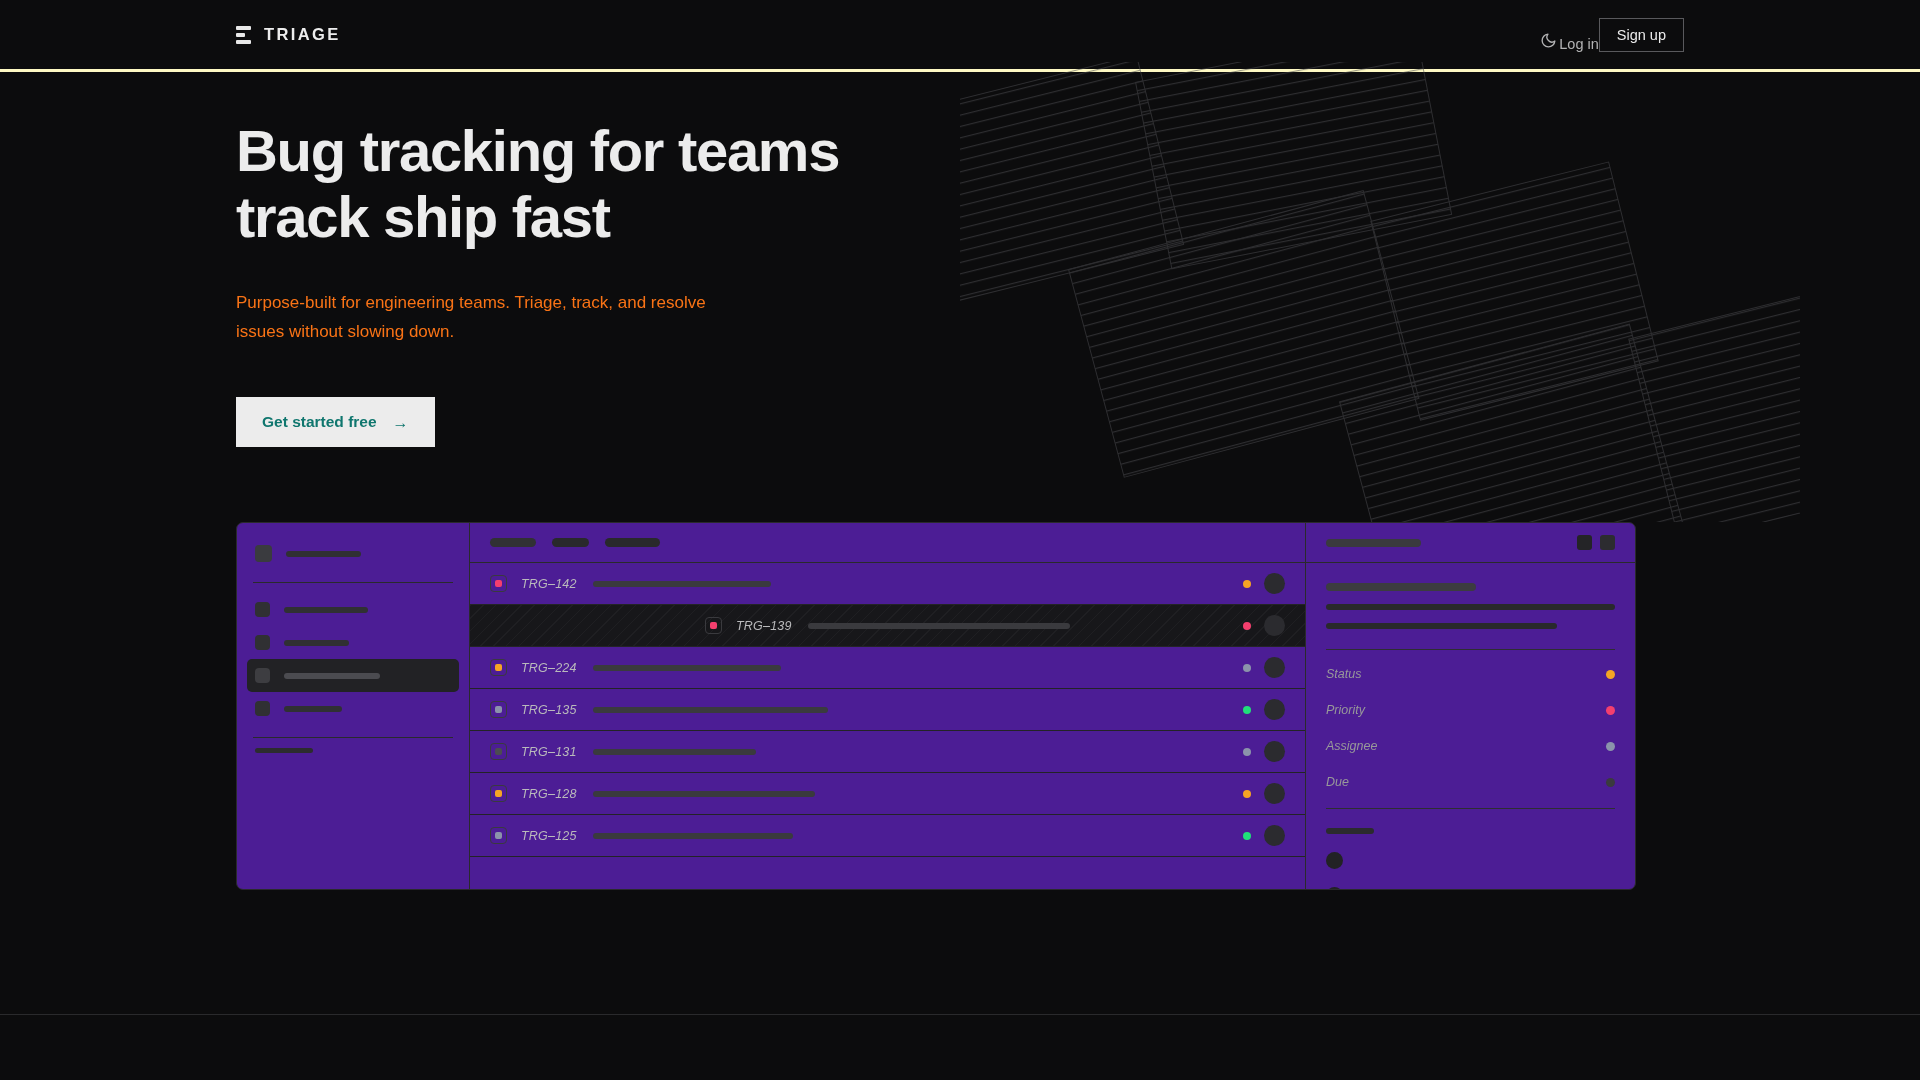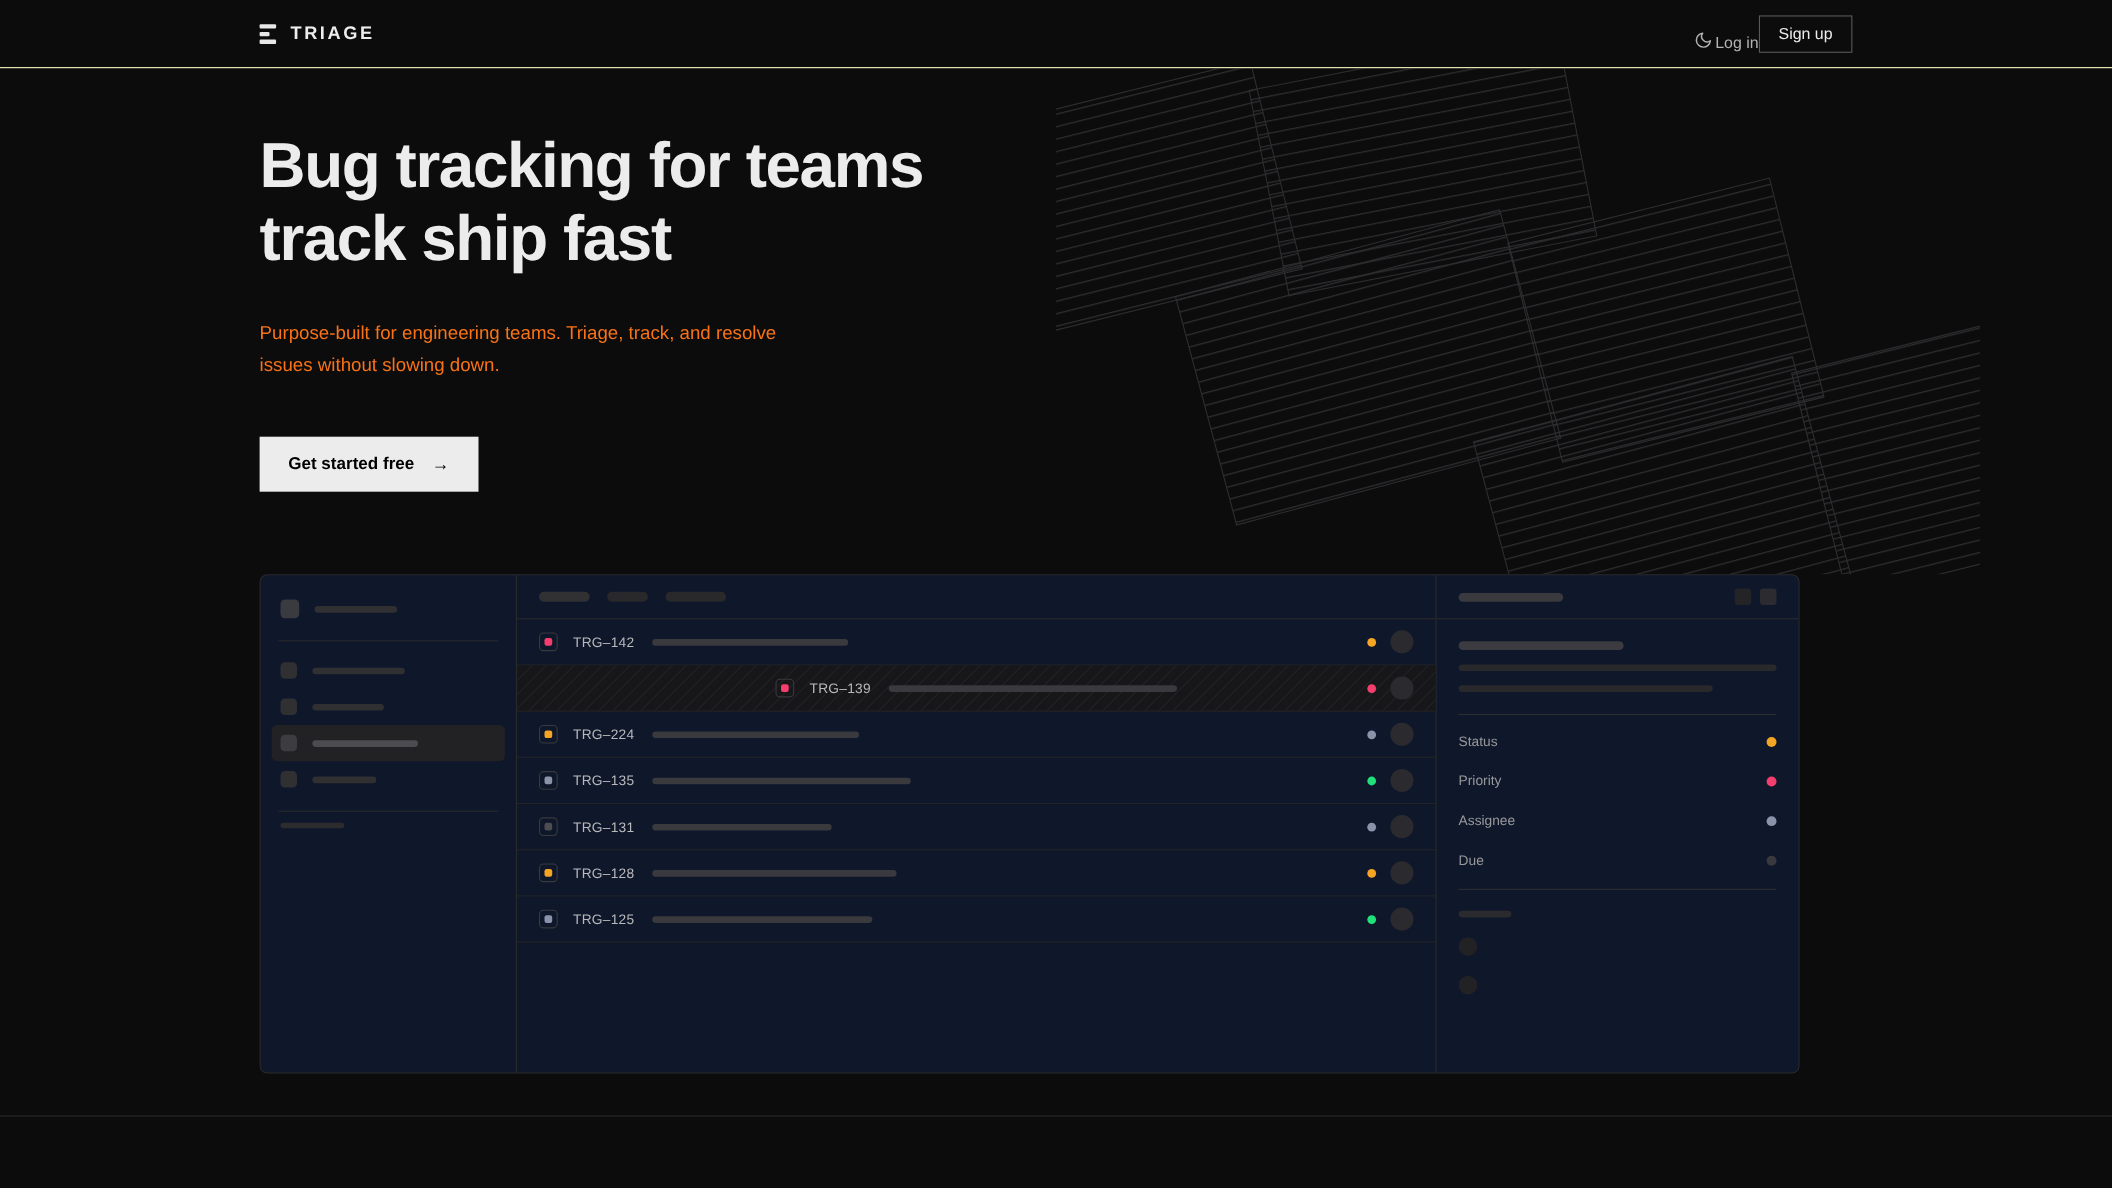--- a/index.html
+++ b/index.html
@@ -10,22 +10,22 @@
     background: #0c0c0d;
     font-family: "Liberation Sans", sans-serif;
     overflow: hidden;
   }
 
   
   .site-header {
     position: absolute;
     top: 0; left: 0;
     width: 1920px;
-    height: 62px;
-    border-bottom: 1px solid #fef9c3;
+    height: 72px;
+    border-bottom: 3px solid #fef9c3;
     display: flex;
     align-items: center;
   }
 
   .brand {
     position: absolute;
     left: 236px;
     display: flex;
     align-items: center;
     gap: 13px;
@@ -113,42 +113,43 @@
     font-size: 17px;
     line-height: 1.72;
     max-width: 480px;
   }
   .cta-btn {
     margin-top: 50px;
     display: inline-flex;
     align-items: flex-end;
     gap: 16px;
     background: #ececec;
-    color: #000000;
+    color: #0f766e;
     font-size: 15.5px;
     font-weight: bold;
     padding: 16px 26px;
     border: none;
     cursor: pointer;
     font-family: "Liberation Sans", sans-serif;
   }
   .cta-btn .arrow { font-size: 16px; line-height: 1; }
 
   
   .app-window {
     position: absolute;
     left: 236px;
     top: 522px;
     width: 1400px;
-    height: 454px;
-    background: #0f172a;
+    height: 368px;
+    background: #4c1d95;
     border: 1px solid #2a2a2c;
     border-radius: 7px;
     display: flex;
     overflow: hidden;
+    font-style: italic;
   }
 
   
   .app-sidebar {
     width: 233px;
     border-right: 1px solid #2a2a2c;
     flex: none;
     padding: 14px 16px 0 16px;
   }
   .ws-head {

